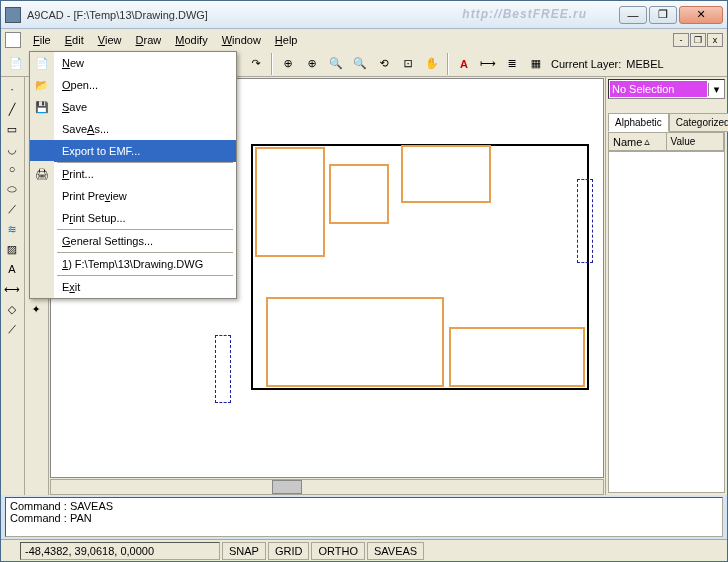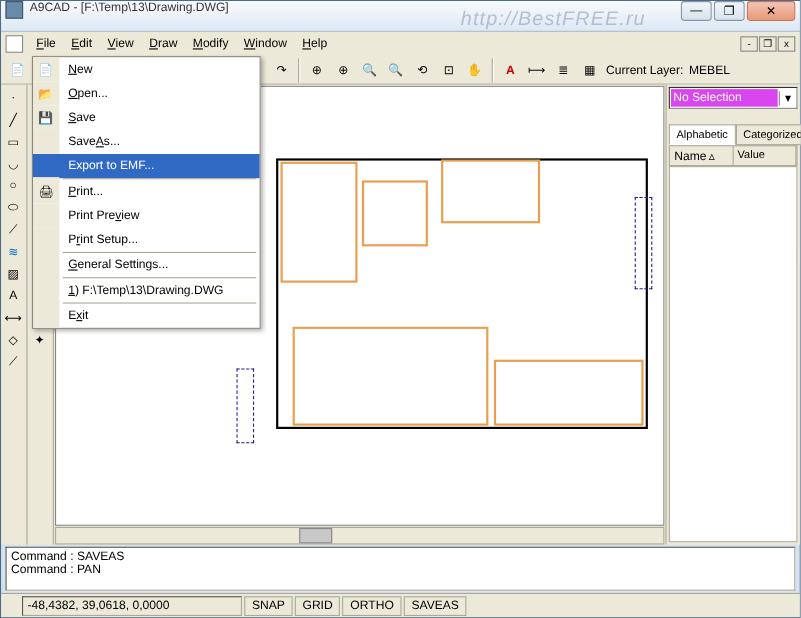--- a/index.html
+++ b/index.html
@@ -1,26 +1,26 @@
 <!DOCTYPE html>
 <html><head>
 <meta charset="utf-8">
 <style>
 * { box-sizing: border-box; margin: 0; padding: 0; font-family: Tahoma, sans-serif; font-size: 11px; }
 body { background: #fff; overflow: hidden; }
 
 .window { width: 728px; height: 562px; background: linear-gradient(#e8f0f8, #d4e2f0); border: 1px solid #4a6a8a; display: flex; flex-direction: column; position: relative; }
 
-.titlebar { height: 28px; background: linear-gradient(#f8fafc, #dce8f4); display: flex; align-items: flex-start; padding: 0 4px; border-bottom: 1px solid #a8b8c8; }
+.titlebar { height: 28px; background: linear-gradient(#f8fafc, #dce8f4); display: flex; align-items: center; padding: 0 4px; border-bottom: 1px solid #a8b8c8; }
 .titlebar .app-icon { width: 16px; height: 16px; background: #6a8aaa; margin-right: 6px; border: 1px solid #456; }
 .titlebar .title-text { flex: 1; color: #333; }
 .win-btns { display: flex; gap: 2px; }
 .win-btn { width: 28px; height: 18px; border: 1px solid #8898a8; background: linear-gradient(#f0f4f8, #d8e4ec); border-radius: 3px; display: flex; align-items: center; justify-content: center; cursor: pointer; }
 .win-btn.close { width: 44px; background: linear-gradient(#f4c4b4, #e89878); border-color: #c87858; }
-.watermark { position: absolute; top: 6px; right: 140px; color: rgba(100,120,150,0.4); font-size: 18px; font-weight: normal; font-style: italic; letter-spacing: 1px; }
+.watermark { position: absolute; top: 6px; right: 140px; color: rgba(100,120,150,0.4); font-size: 12px; font-weight: bold; font-style: italic; letter-spacing: 1px; }
 
 .menubar { height: 22px; background: #ece9d8; display: flex; align-items: center; padding: 0 4px; gap: 2px; }
 .menubar .doc-icon { width: 16px; height: 16px; background: #fff; border: 1px solid #888; margin-right: 4px; }
 .menu-item { padding: 2px 6px; cursor: pointer; display: flex; }
 .menu-item .ul { text-decoration: underline; }
 .mdi-btns { margin-left: auto; display: flex; gap: 1px; }
 .mdi-btn { width: 16px; height: 14px; border: 1px solid #888; background: #ece9d8; display: flex; align-items: center; justify-content: center; cursor: pointer; font-size: 9px; }
 
 .toolbar { height: 26px; background: #ece9d8; border-bottom: 1px solid #aca899; display: flex; align-items: center; padding: 0 4px; gap: 2px; }
 .tool-btn { width: 22px; height: 22px; display: flex; align-items: center; justify-content: center; cursor: pointer; }

